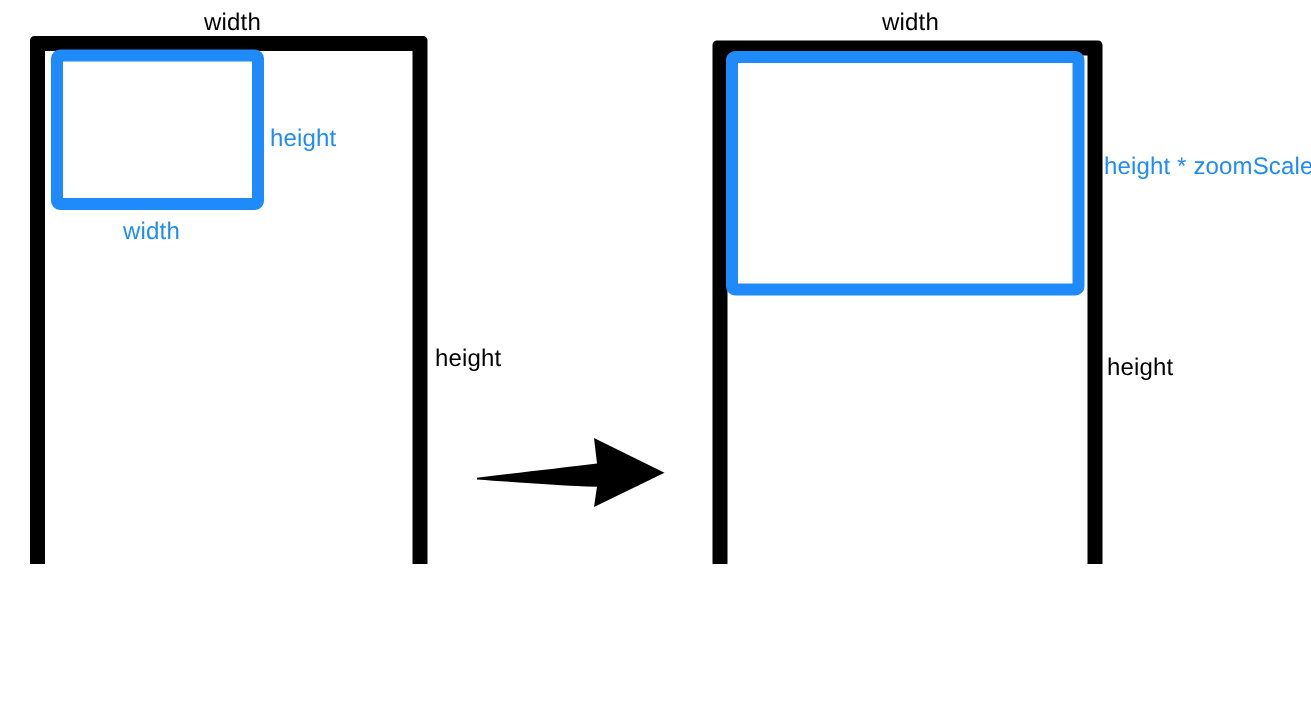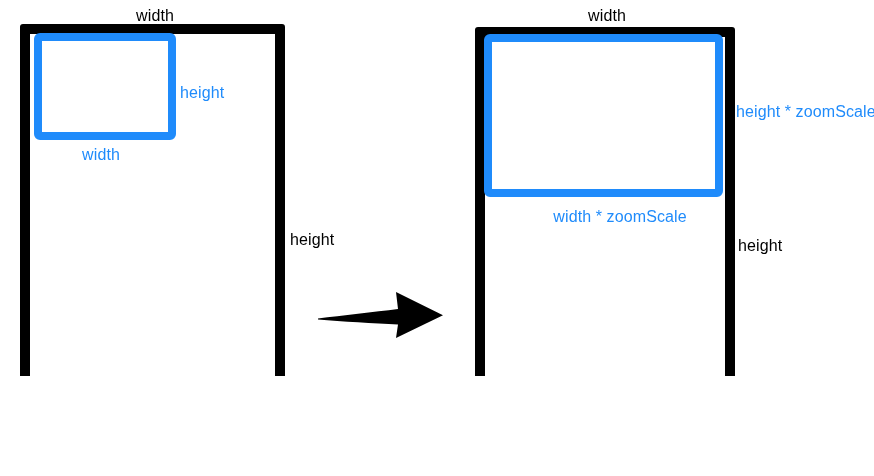--- a/index.html
+++ b/index.html
@@ -103,15 +103,14 @@
   <div id="frame-right" class="frame"></div>
 
   <div id="viewport-right" class="viewport"></div>
 
   <div id="label-right-top" class="label black center">width</div>
 
   <div id="label-right-height" class="label black">height</div>
 
   <div id="label-right-inner-h" class="label blue">height * zoomScale</div>
 
-  <div id="label-right-inner-w" class="label blue center">width * zoomScale</div>
 
 </div>
 
 </body></html>

